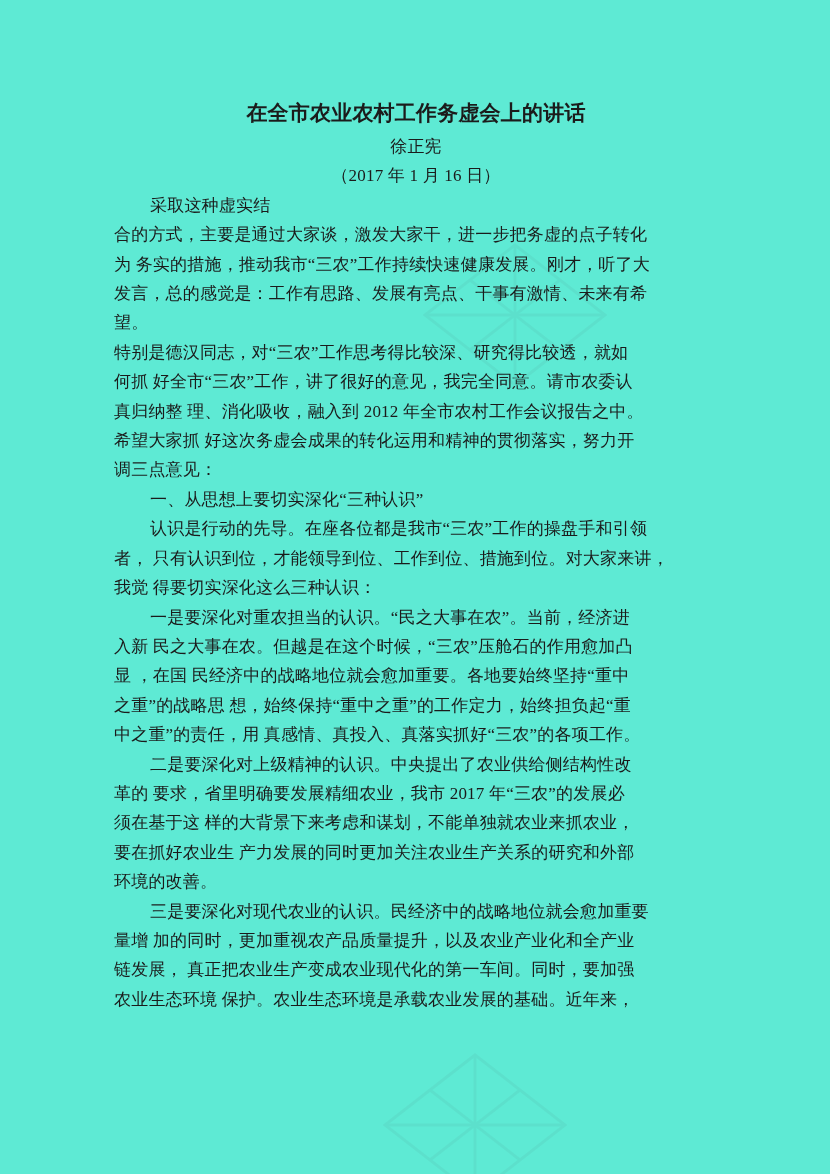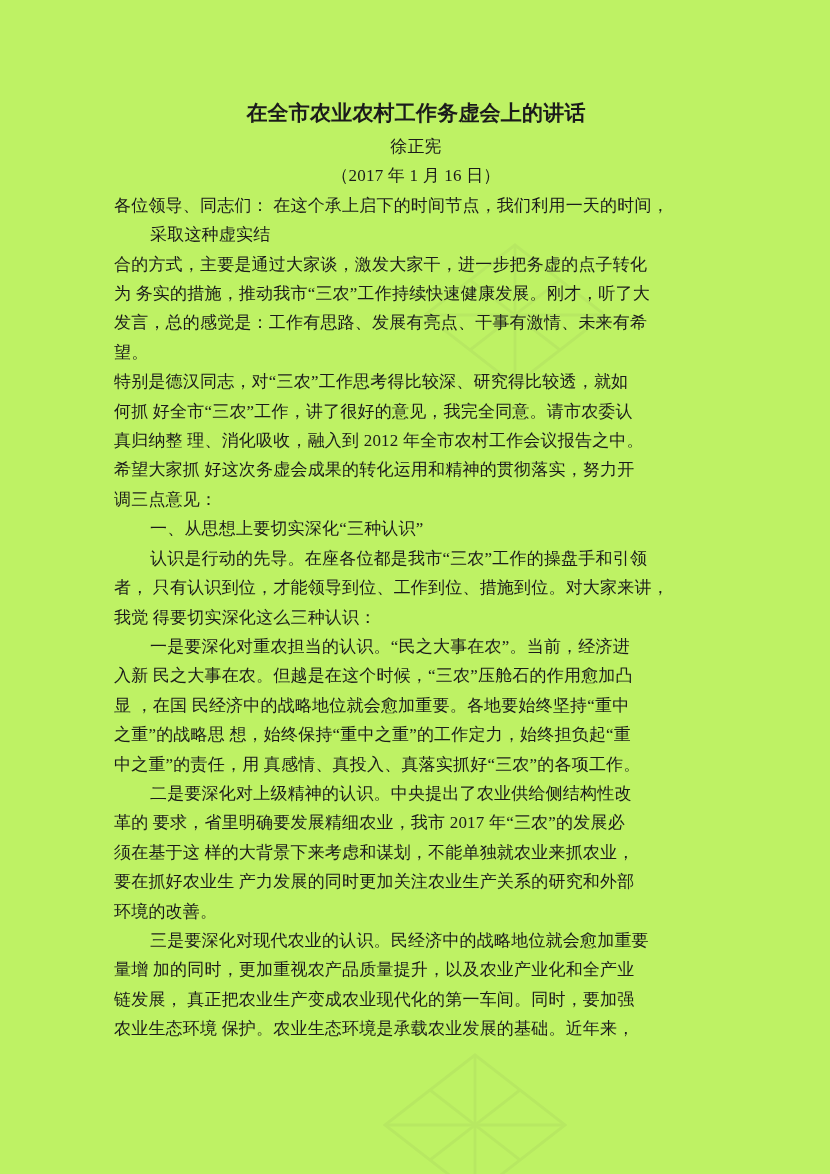--- a/index.html
+++ b/index.html
@@ -1,20 +1,20 @@
 <!DOCTYPE html>
 <html><head>
 <meta charset="utf-8">
 <style>
   html, body { margin: 0; padding: 0; background: #ffffff; }
   .page {
     position: relative;
     width: 830px;
     height: 1174px;
-    background: #bef264;
+    background: #5eead4;
     overflow: hidden;
     font-family: "Liberation Serif", "DejaVu Serif", serif;
     color: #1b1b1b;
   }
   .content {
     position: absolute;
     left: 114px;
     top: 96px;
     width: 604px;
   }
@@ -70,21 +70,20 @@
         <path d="M95 5 L95 145"></path>
         <path d="M5 75 L185 75"></path>
       </g>
     </svg>
   </div>
 
   <div class="content">
       <div class="line title">在全市农业农村工作务虚会上的讲话</div>
       <div class="line center">徐正宪</div>
       <div class="line center">（2017 年 1 月 16 日）</div>
-      <div class="line left">各位领导、同志们：  在这个承上启下的时间节点，我们利用一天的时间，</div>
       <div class="line indent">采取这种虚实结</div>
       <div class="line left">合的方式，主要是通过大家谈，激发大家干，进一步把务虚的点子转化</div>
       <div class="line left">为 务实的措施，推动我市“三农”工作持续快速健康发展。刚才，听了大</div>
       <div class="line left">发言，总的感觉是：工作有思路、发展有亮点、干事有激情、未来有希</div>
       <div class="line left">望。</div>
       <div class="line left">特别是德汉同志，对“三农”工作思考得比较深、研究得比较透，就如</div>
       <div class="line left">何抓 好全市“三农”工作，讲了很好的意见，我完全同意。请市农委认</div>
       <div class="line left">真归纳整 理、消化吸收，融入到 2012 年全市农村工作会议报告之中。</div>
       <div class="line left">希望大家抓 好这次务虚会成果的转化运用和精神的贯彻落实，努力开</div>
       <div class="line left">调三点意见：</div>

